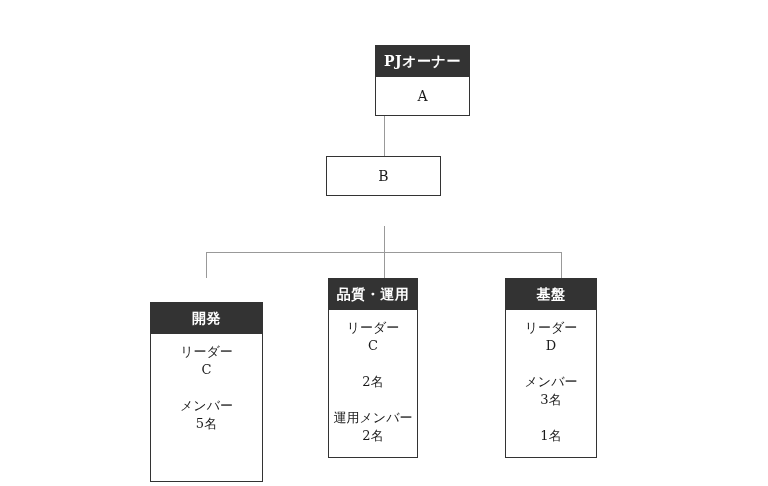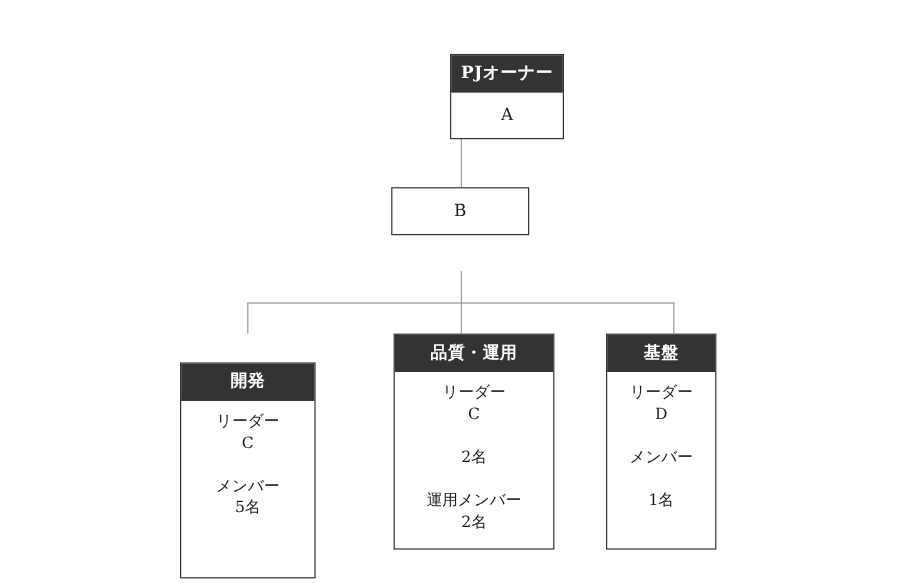--- a/index.html
+++ b/index.html
@@ -42,21 +42,21 @@
     line-height: 38px;
     font-size: 14px;
   }
   .multi-body { padding-top: 9px; }
   .group { margin-bottom: 18px; }
   .group .line { line-height: 18px; }
   
   #node-owner   { left: 327px; top: 45px;  width: 95px; margin-left: 48px; }
   #node-manager { left: 326px; top: 156px; width: 115px; }
   #node-dev     { left: 150px; top: 278px; width: 113px; height: 180px; margin-top: 24px; }
-  #node-qa      { left: 328px; top: 278px; width: 134px; height: 180px; }
+  #node-qa      { left: 328px; top: 278px; width: 90px; height: 180px; }
   #node-infra   { left: 505px; top: 278px; width: 92px; height: 180px; }
   
   .connector { position: absolute; background: #999999; }
   #conn-a-b      { left: 384px; top: 115px; width: 1px; height: 41px; }
   #conn-b-down   { left: 384px; top: 226px; width: 1px; height: 27px; }
   #conn-h        { left: 206px; top: 252px; width: 356px; height: 1px; }
   #conn-drop-dev   { left: 206px; top: 252px; width: 1px; height: 26px; }
   #conn-drop-qa    { left: 384px; top: 252px; width: 1px; height: 26px; }
   #conn-drop-infra { left: 561px; top: 252px; width: 1px; height: 26px; }
 </style>
@@ -114,20 +114,21 @@
 
   <div class="node" id="node-infra">
     <div class="node-header">基盤</div>
     <div class="node-body multi-body">
       <div class="group">
         <div class="line">リーダー</div>
         <div class="line">D</div>
       </div>
       <div class="group">
         <div class="line">メンバー</div>
+        <div class="line">3名</div>
       </div>
       <div class="group">
         <div class="line">1名</div>
       </div>
     </div>
   </div>
 
 </div>
 
 </body></html>

